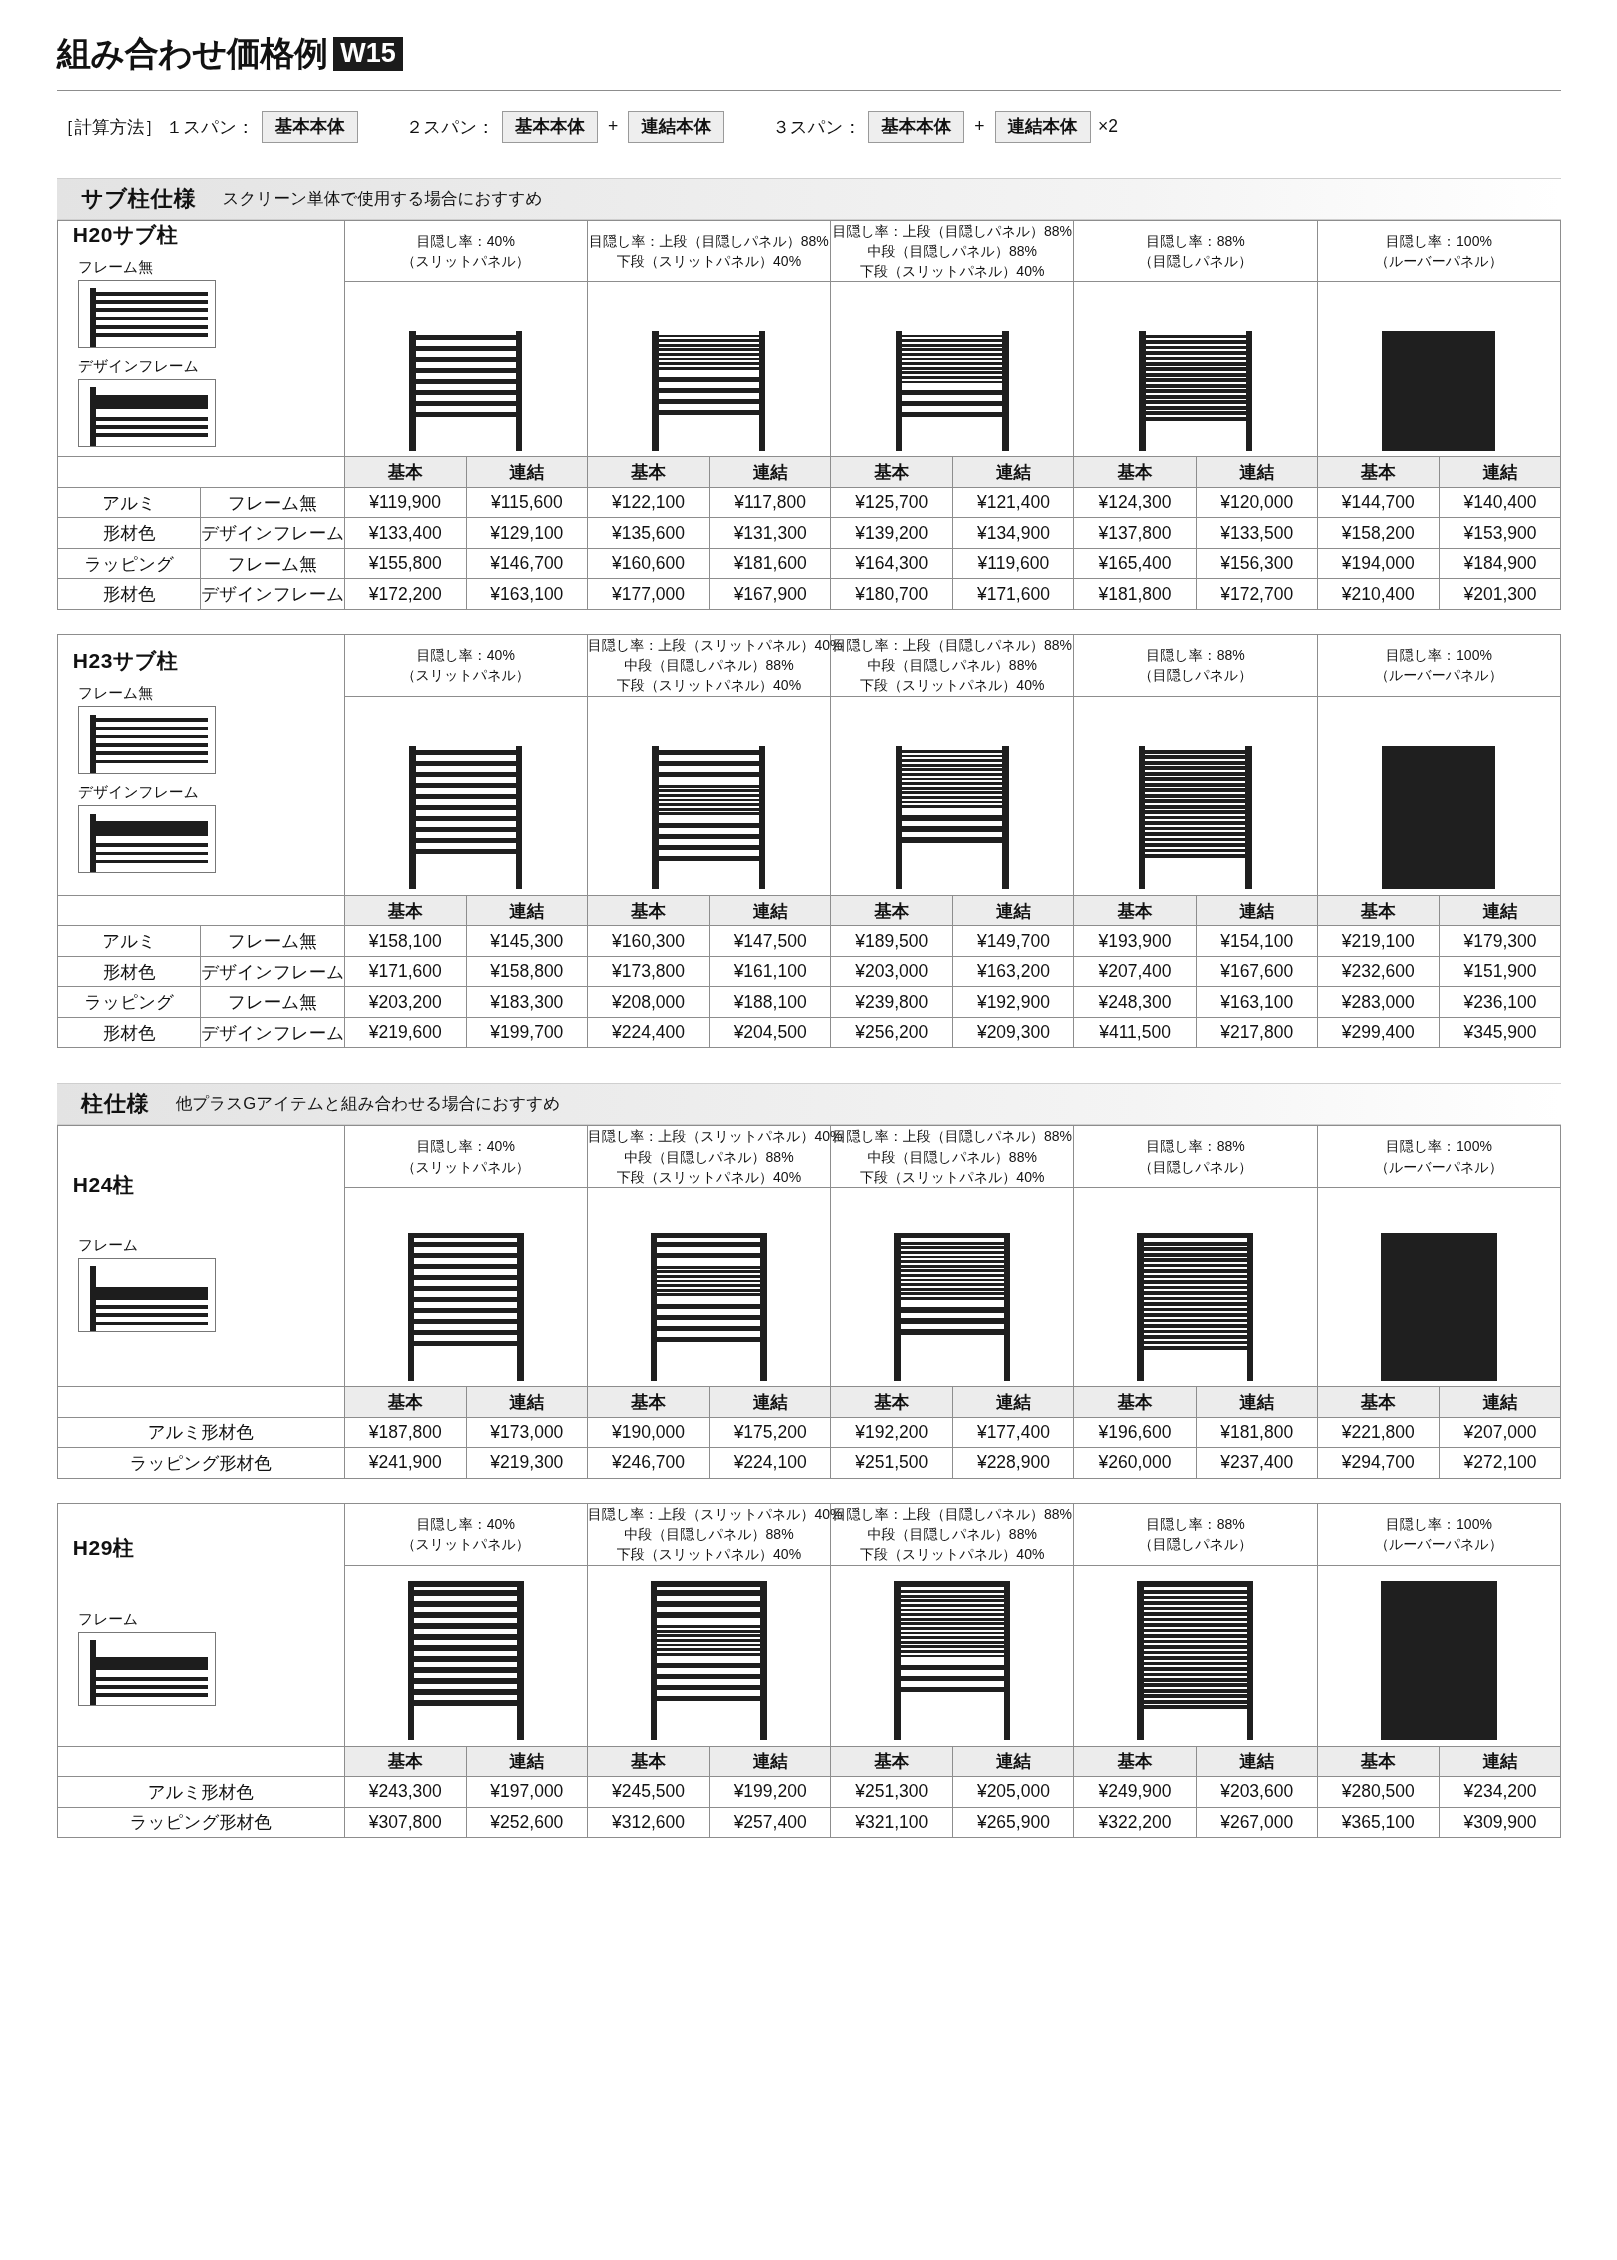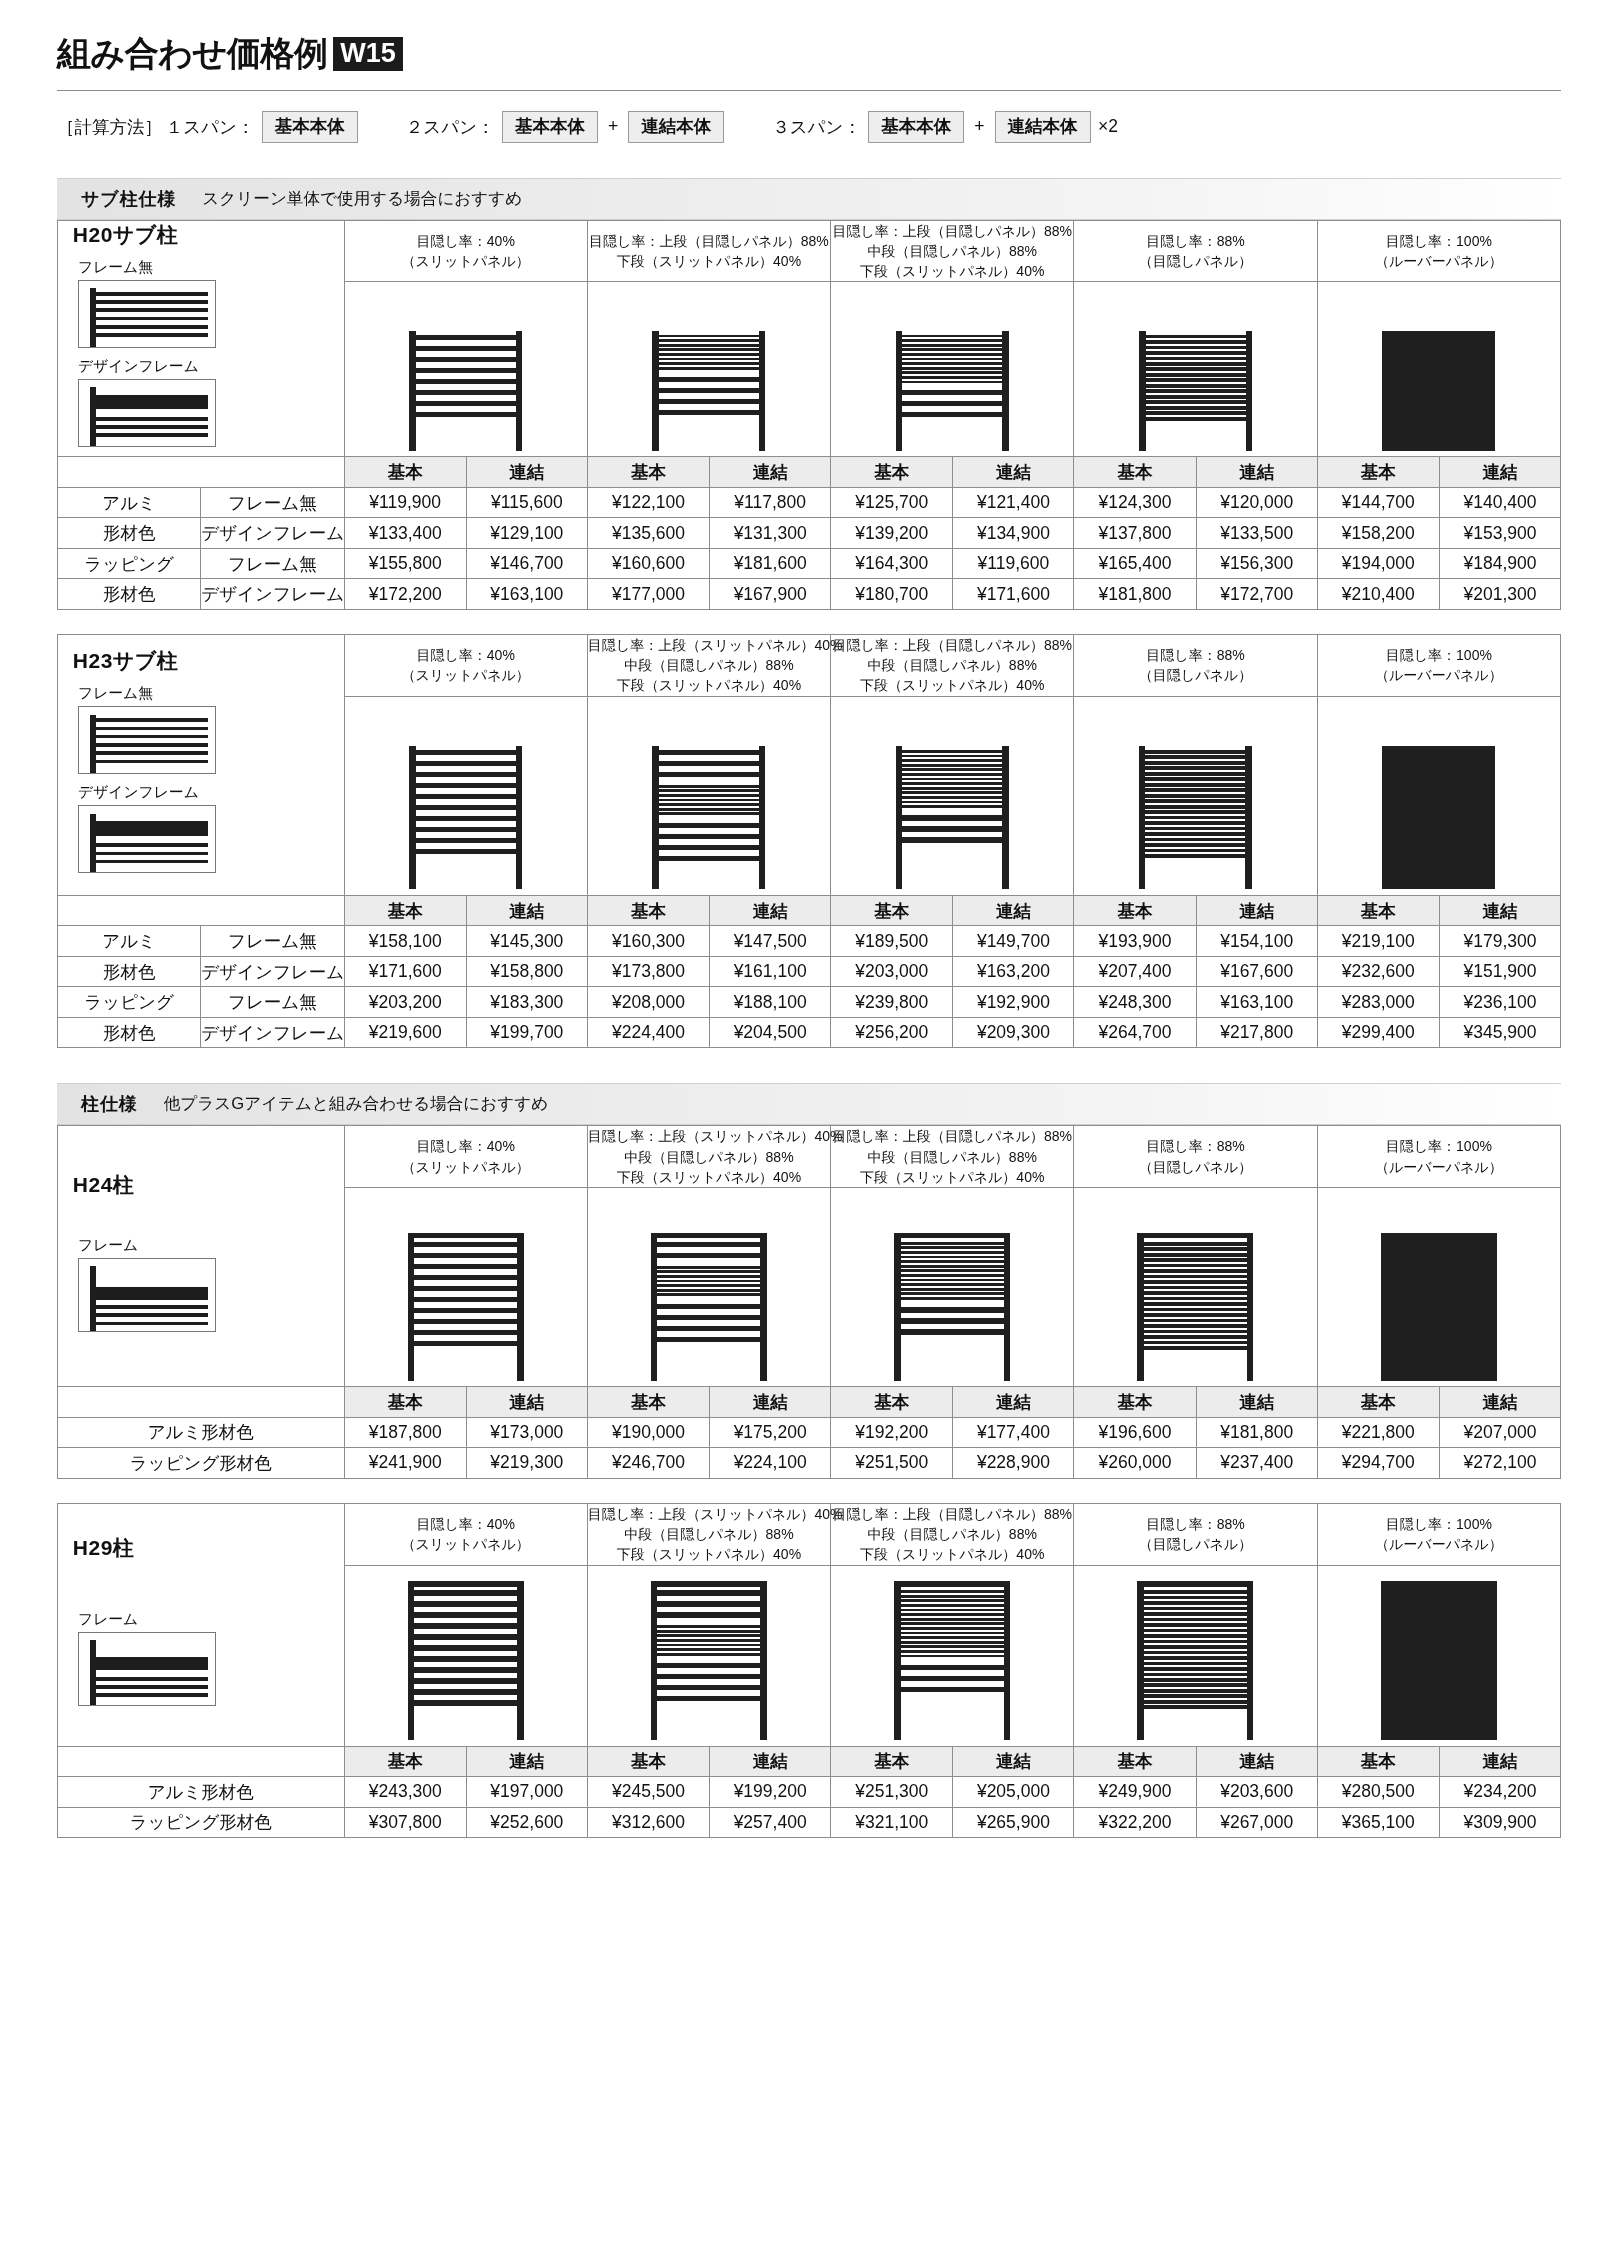--- a/index.html
+++ b/index.html
@@ -73,21 +73,21 @@
     background: linear-gradient(to right, #e3e3e3, #f4f4f4 72%, #ffffff);
     border-top: 0.9px solid #cfcfcf;
     border-bottom: 0.9px solid #cfcfcf;
     height: 42px;
     display: flex;
     align-items: center;
     padding-left: 24px;
     box-sizing: border-box;
   }
   .banner-title {
-    font-size: 18px;
+    font-size: 22px;
     font-weight: bold;
     letter-spacing: 0.9px;
   }
   .banner-sub {
     font-size: 16.6px;
     margin-left: 26px;
   }
 
   
   table.block {
@@ -733,21 +733,21 @@
     </tr>
     <tr class="price">
       <td class="rowlabel">形材色</td>
       <td class="rowlabel">デザインフレーム</td>
       <td>¥219,600</td>
       <td>¥199,700</td>
       <td>¥224,400</td>
       <td>¥204,500</td>
       <td>¥256,200</td>
       <td>¥209,300</td>
-      <td>¥264,700</td>
+      <td>¥411,500</td>
       <td>¥217,800</td>
       <td>¥299,400</td>
       <td>¥345,900</td>
     </tr>
   </tbody>
     </table>
 
   <div class="banner">
     <span class="banner-title">柱仕様</span>
     <span class="banner-sub">他プラスGアイテムと組み合わせる場合におすすめ</span>

